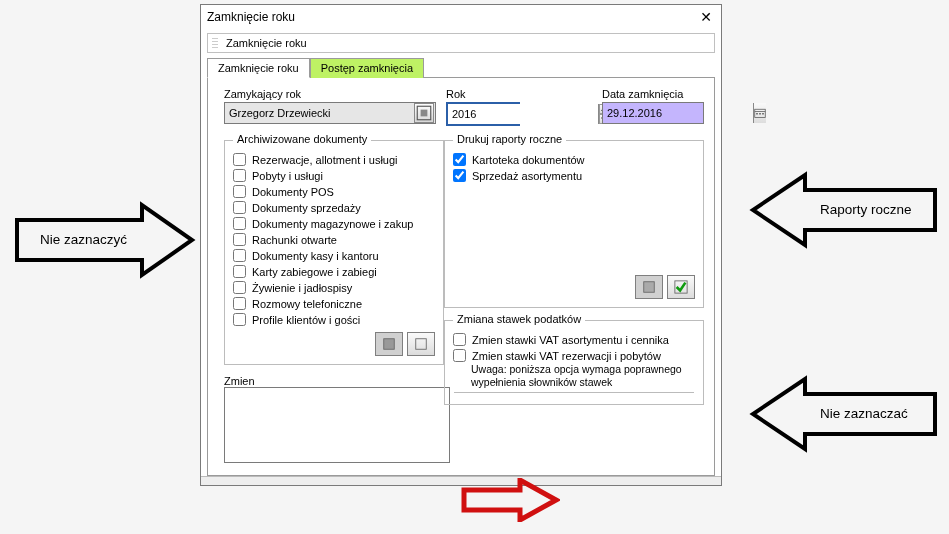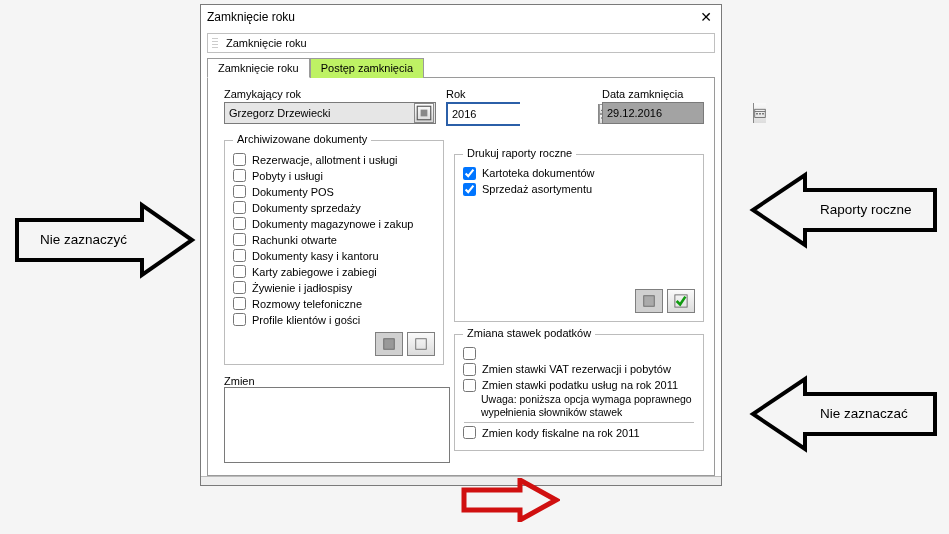--- a/index.html
+++ b/index.html
@@ -104,21 +104,21 @@
   .spin .sp {
     width:14px; display:flex; flex-direction:column;
     border-left:1px solid #888;
   }
   .spin .sp button {
     flex:1; font-size:6px; line-height:6px; border:1px solid #999;
     background:linear-gradient(#fafafa,#ddd); padding:0; cursor:pointer;
   }
   .datebox {
     width:100px; display:flex; border:1px solid #7a7a7a; height:20px;
-    background:#a3a3a3;
+    background:#c4b5fd;
     justify-content:space-between;
   }
   .datebox input{flex:1;border:0;padding:2px 4px;font:inherit;background:transparent;}
   .datebox .cal {
     width:18px; border-left:1px solid #888;
     background:linear-gradient(#fafafa,#ddd);
     display:flex;align-items:center;justify-content:center;
     cursor:pointer;
   }
   .cal svg{width:12px;height:12px;}
@@ -126,21 +126,21 @@
     border:1px solid #bcbcbc;
     padding: 10px 8px 8px 8px;
     position: relative;
     margin-top:4px;
   }
   .groupbox > .legend {
     position:absolute; top:-8px; left:8px;
     background:#fff; padding:0 4px;
   }
   .cols2 {
-    display:flex; gap:10px; align-items:center;
+    display:flex; align-items:flex-start;
   }
   .leftcol{ width:220px; }
   .rightcol{ flex:1; display:flex; flex-direction:column; gap:8px;}
   .chk {
     display:flex; align-items:center; gap:6px;
     margin: 2px 0 3px 0;
   }
   .chk input { margin:0; }
   .btns-small {
     display:flex; gap:4px; justify-content:flex-end; margin-top:6px;
@@ -341,35 +341,28 @@
                     <polyline points="3,8 7,12 13,3" fill="none" stroke="#109b10" stroke-width="3"></polyline>
                   </svg>
               </div>
             </div>
           </div>
 
           <div class="groupbox">
             <span class="legend">Zmiana stawek podatków</span>
             <label class="chk">
                 <input type="checkbox" style="">
+                <span>Zmien stawki VAT asortymentu i cennika</span>
               </label>
             <label class="chk">
                 <input type="checkbox" style="">
                 <span>Zmien stawki VAT rezerwacji i pobytów</span>
               </label>
-            <label class="chk">
-                <input type="checkbox" style="">
-                <span>Zmien stawki podatku usług na rok 2011</span>
-              </label>
             <div class="small-note">Uwaga: poniższa opcja wymaga poprawnego wypełnienia słowników stawek</div>
             <div class="hsep"></div>
-            <label class="chk">
-                <input type="checkbox" style="">
-                <span>Zmien kody fiskalne na rok 2011</span>
-              </label>
           </div>
         </div>
       </div>
 
     </div>
   </div>
 
   <div class="bottom-strip"></div>
 </div>
 

